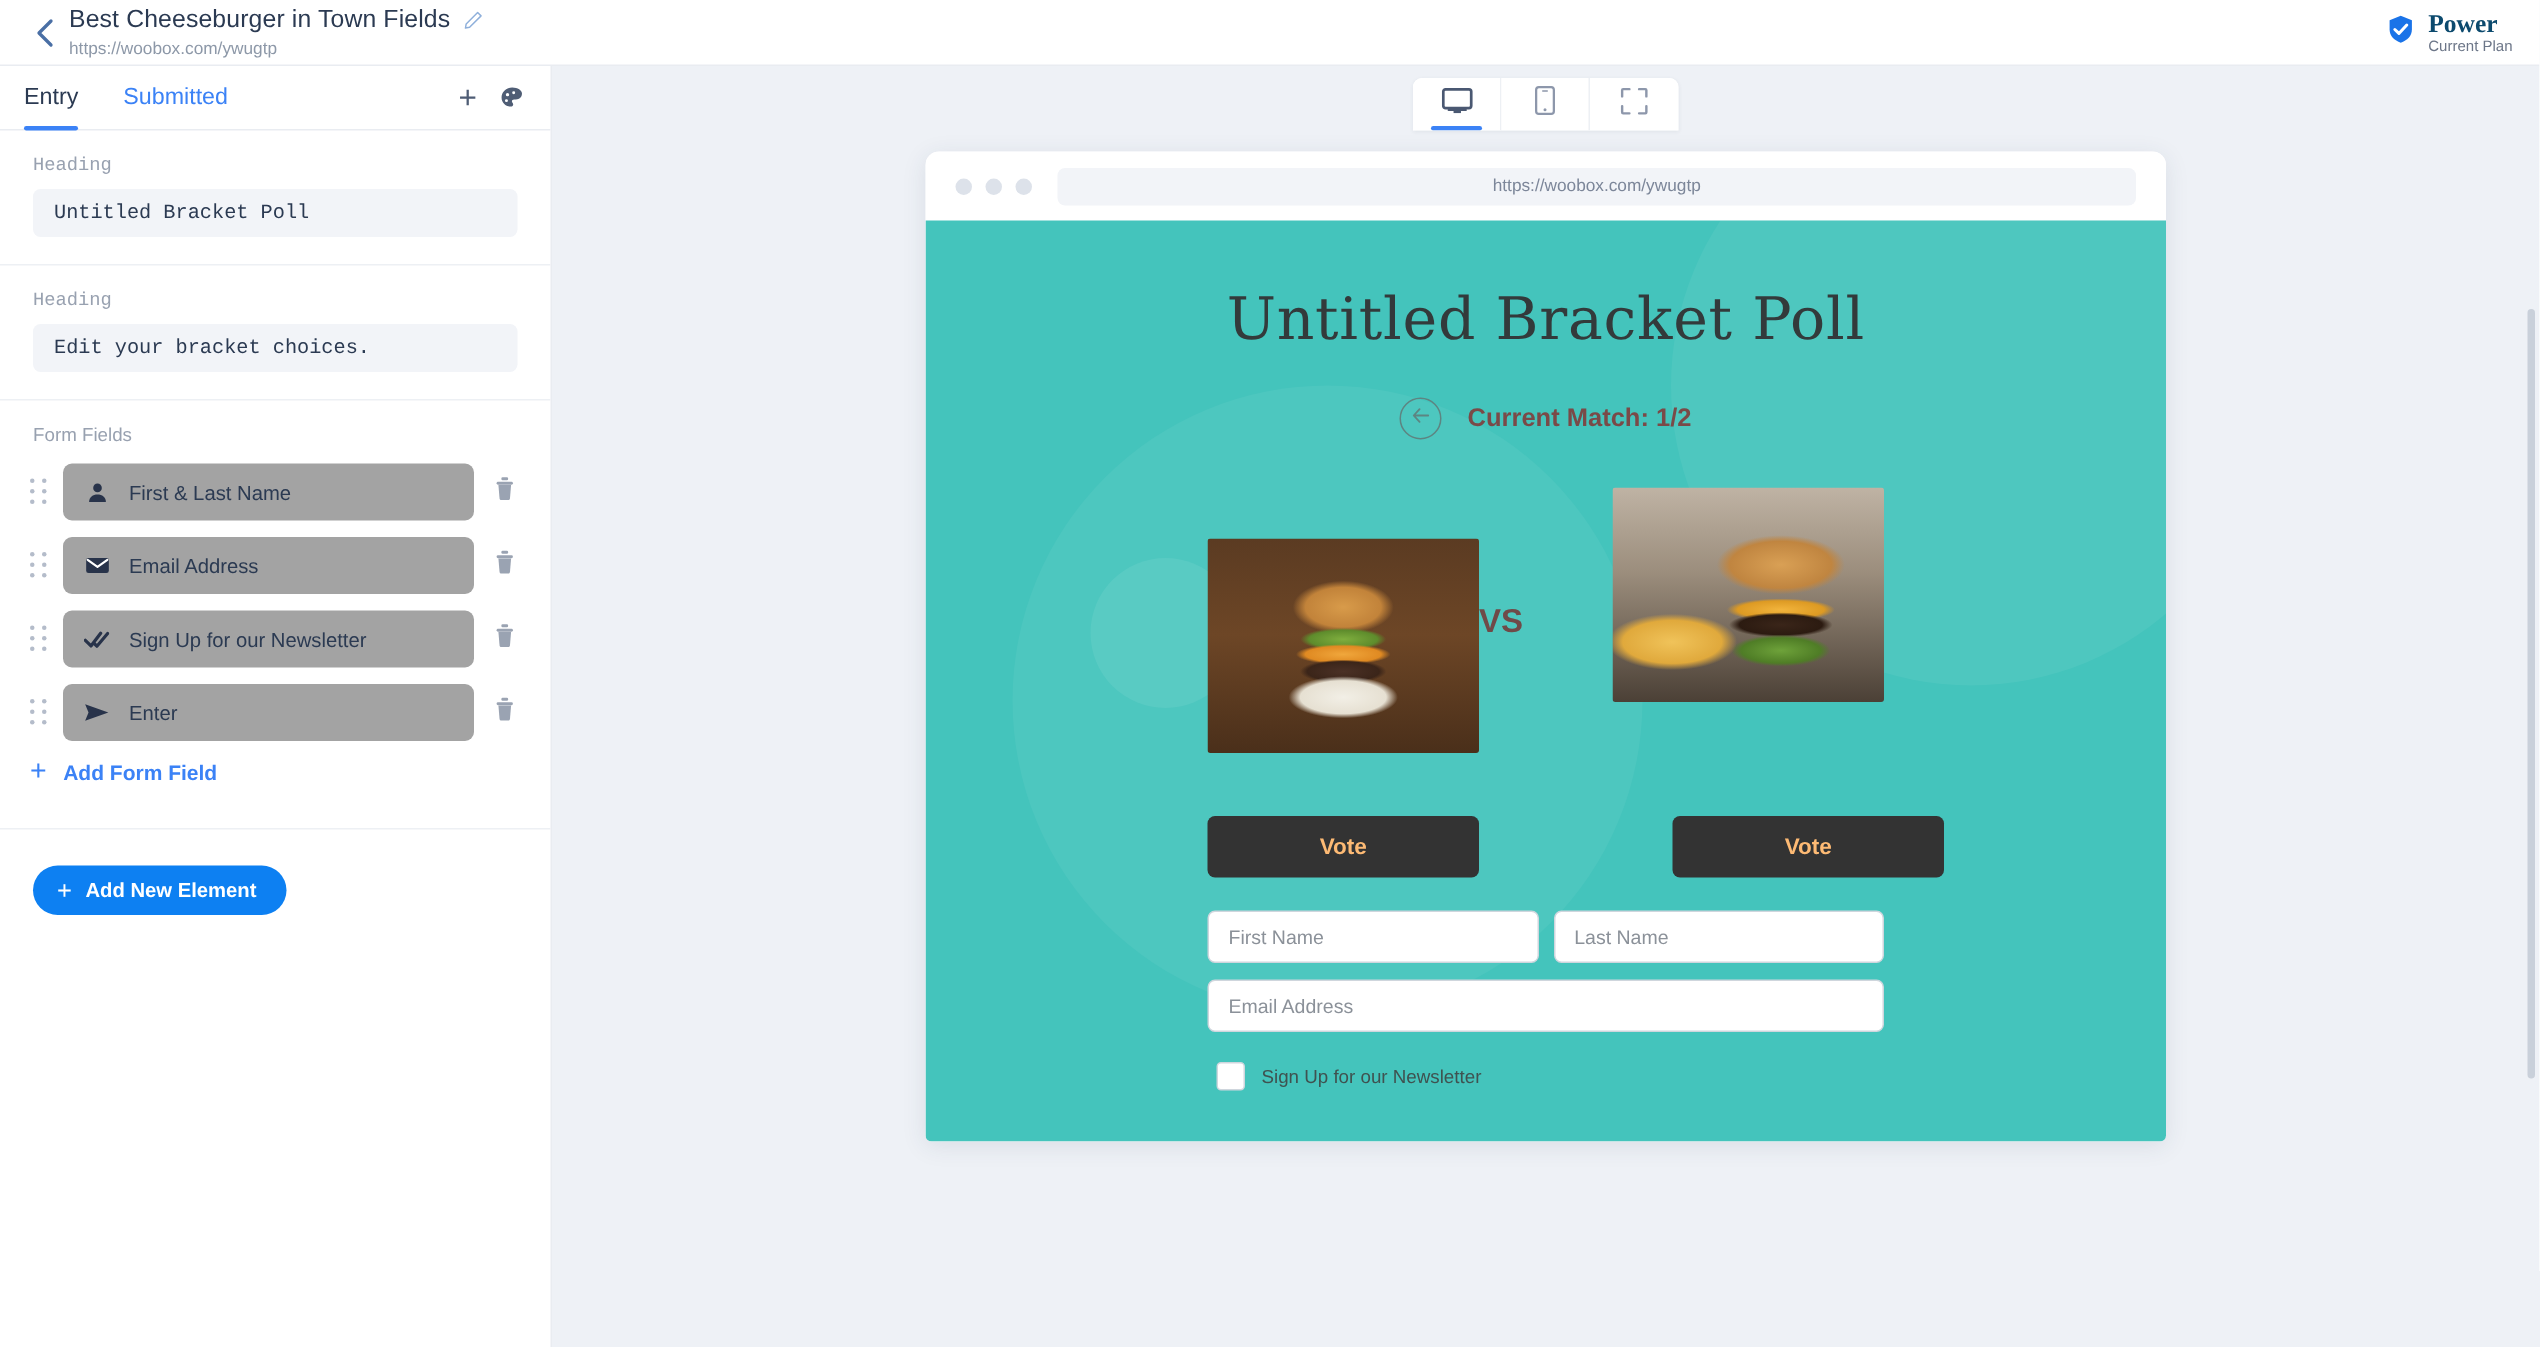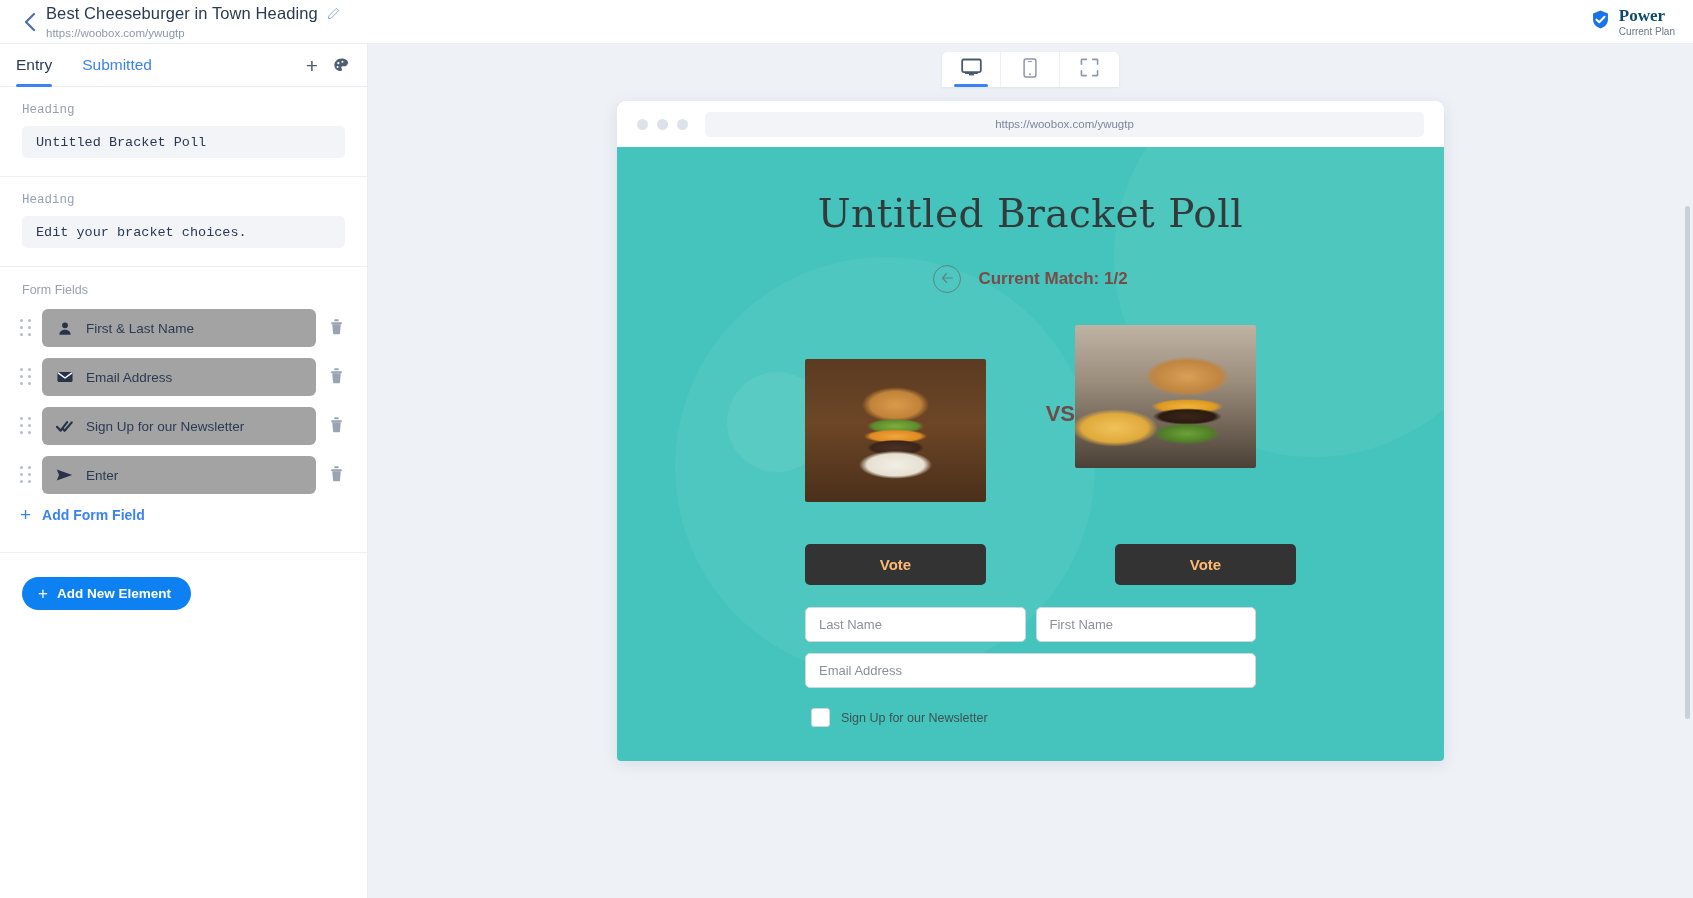--- a/index.html
+++ b/index.html
@@ -166,21 +166,21 @@
   .match-text { font-size: 17px; font-weight: bold; color: #7a4a48; }
 
   .matchup { display: flex; align-items: center; justify-content: center; gap: 0; margin-top: 32px; }
   .contender { width: 181px; display: flex; flex-direction: column; align-items: center; }
   .c-left { margin-top: 34px; }
   .c-right { margin-top: -34px; }
   .thumb {
     width: 181px; height: 143px; border-radius: 2px; overflow: hidden;
     display: block; position: relative;
   }
-  .vs-text { font-size: 22px; font-weight: bold; color: #6f4a48; width: 89px; text-align: right; }
+  .vs-text { font-size: 22px; font-weight: bold; color: #6f4a48; width: 89px; text-align: left; }
 
   .vote-row { display: flex; justify-content: center; gap: 89px; margin-top: 42px; }
   .vote-btn {
     width: 181px; height: 41px; background: #333333; color: #fdba74; border: none;
     border-radius: 5px; font-size: 15px; font-weight: bold; cursor: pointer;
     font-family: "Liberation Sans", sans-serif;
     margin-left: 40px;
   }
 
   .form-area { width: 451px; margin: 22px auto 0 auto; }
@@ -233,21 +233,21 @@
   <div class="topbar">
     <div class="back-arrow">
       <span>
         <svg width="13" height="20" viewBox="0 0 13 20">
             <path d="M11 2 L3 10 L11 18" fill="none" stroke="#4a6fa5" stroke-width="2.2" stroke-linecap="round" stroke-linejoin="round"></path>
           </svg>
       </span>
     </div>
     <div class="title-wrap">
       <div class="title-line">
-        <div class="camp-title">Best Cheeseburger in Town Heading</div>
+        <div class="camp-title">Best Cheeseburger in Town Fields</div>
         <span class="pencil-icon">
           <svg width="13" height="13" viewBox="0 0 16 16">
               <path d="M11.6 1.6 L14.4 4.4 L5 13.8 L1.6 14.4 L2.2 11z" fill="none" stroke="#8fb0db" stroke-width="1.2" stroke-linejoin="round"></path>
             </svg>
         </span>
       </div>
       <div class="camp-url">https://woobox.com/ywugtp</div>
     </div>
     <div class="plan-box">
       <span>
@@ -498,22 +498,22 @@
               </div>
             </div>
 
             <div class="vote-row">
               <button class="vote-btn">Vote</button>
               <button class="vote-btn">Vote</button>
             </div>
 
             <div class="form-area">
               <div class="name-row">
+                <div class="fld half">First Name</div>
                 <div class="fld half">Last Name</div>
-                <div class="fld half">First Name</div>
               </div>
               <div class="fld full">Email Address</div>
               <div class="news-row">
                 <span class="news-box"></span>
                 <span class="news-label">Sign Up for our Newsletter</span>
               </div>
             </div>
           </div>
         </div>
       </div>

